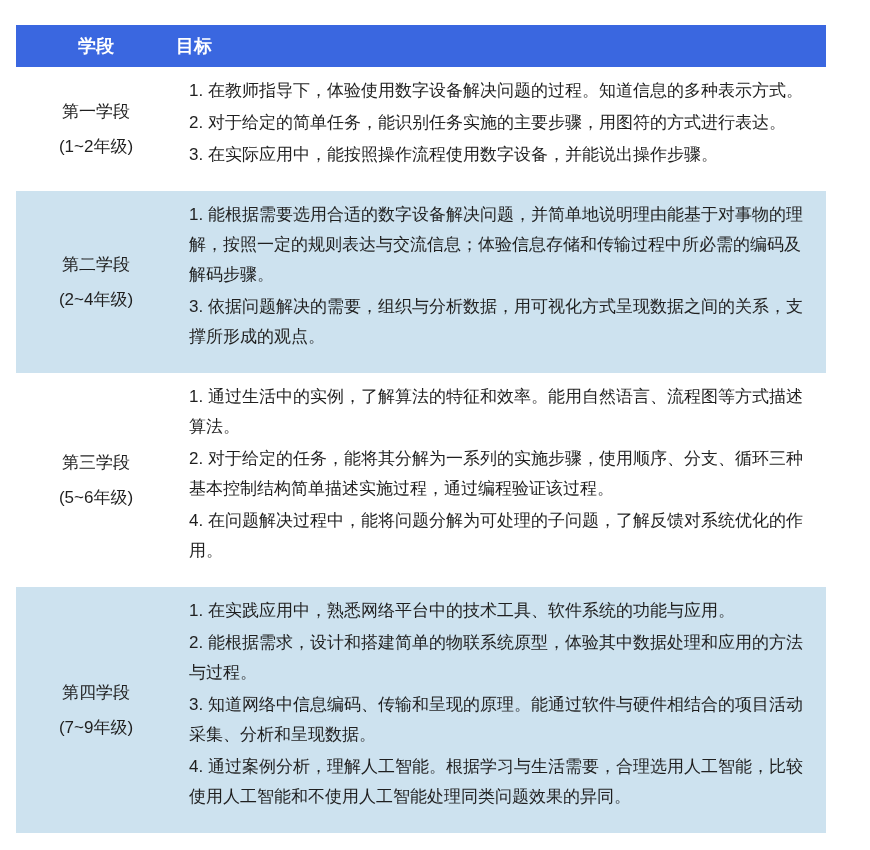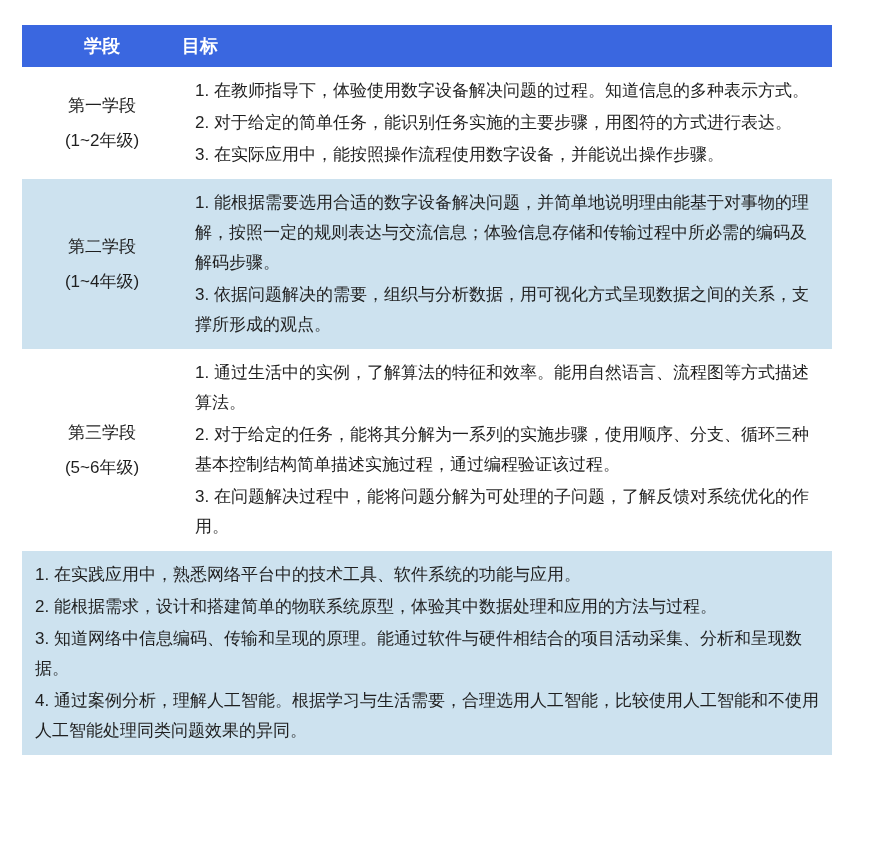--- a/index.html
+++ b/index.html
@@ -10,21 +10,21 @@
   }
   .page {
     position: relative;
     width: 870px;
     height: 850px;
     background: #ffffff;
     overflow: hidden;
   }
   .table {
     position: absolute;
-    left: 22px;
+    left: 16px;
     top: 25px;
     width: 810px;
   }
   .thead {
     display: flex;
     height: 42px;
     align-items: center;
     background: var(--header-bg, #3a67e0);
     color: var(--header-text, #ffffff);
     font-size: 18px;
@@ -53,21 +53,21 @@
     flex-direction: column;
     align-items: center;
     justify-content: center;
     gap: 12px;
     font-size: 17px;
     color: var(--body-text, #1f1f1f);
     text-align: center;
   }
   .goal-cell {
     flex: 1;
-    padding: 7px 10px 7px 13px;
+    padding: 7px 10px 19px 13px;
     font-size: 17px;
     line-height: 30px;
     color: var(--body-text, #1f1f1f);
   }
   .goal-cell p {
     margin: 2px 0;
   }
 </style>
 </head>
 <body>
@@ -88,41 +88,45 @@
       <div class="goal-cell">
         <p>1. 在教师指导下，体验使用数字设备解决问题的过程。知道信息的多种表示方式。</p>
         <p>2. 对于给定的简单任务，能识别任务实施的主要步骤，用图符的方式进行表达。</p>
         <p>3. 在实际应用中，能按照操作流程使用数字设备，并能说出操作步骤。</p>
       </div>
     </div>
 
     <div class="trow stripe">
       <div class="stage-cell">
         <div>第二学段</div>
-        <div>(1~4年级)</div>
+        <div>(2~4年级)</div>
       </div>
       <div class="goal-cell">
         <p>1. 能根据需要选用合适的数字设备解决问题，并简单地说明理由能基于对事物的理解，按照一定的规则表达与交流信息；体验信息存储和传输过程中所必需的编码及解码步骤。</p>
         <p>3. 依据问题解决的需要，组织与分析数据，用可视化方式呈现数据之间的关系，支撑所形成的观点。</p>
       </div>
     </div>
 
     <div class="trow">
       <div class="stage-cell">
         <div>第三学段</div>
         <div>(5~6年级)</div>
       </div>
       <div class="goal-cell">
         <p>1. 通过生活中的实例，了解算法的特征和效率。能用自然语言、流程图等方式描述算法。</p>
         <p>2. 对于给定的任务，能将其分解为一系列的实施步骤，使用顺序、分支、循环三种基本控制结构简单描述实施过程，通过编程验证该过程。</p>
-        <p>3. 在问题解决过程中，能将问题分解为可处理的子问题，了解反馈对系统优化的作用。</p>
+        <p>4. 在问题解决过程中，能将问题分解为可处理的子问题，了解反馈对系统优化的作用。</p>
       </div>
     </div>
 
     <div class="trow stripe">
+      <div class="stage-cell">
+        <div>第四学段</div>
+        <div>(7~9年级)</div>
+      </div>
       <div class="goal-cell">
         <p>1. 在实践应用中，熟悉网络平台中的技术工具、软件系统的功能与应用。</p>
         <p>2. 能根据需求，设计和搭建简单的物联系统原型，体验其中数据处理和应用的方法与过程。</p>
         <p>3. 知道网络中信息编码、传输和呈现的原理。能通过软件与硬件相结合的项目活动采集、分析和呈现数据。</p>
         <p>4. 通过案例分析，理解人工智能。根据学习与生活需要，合理选用人工智能，比较使用人工智能和不使用人工智能处理同类问题效果的异同。</p>
       </div>
     </div>
 
   </div>
 </div>

